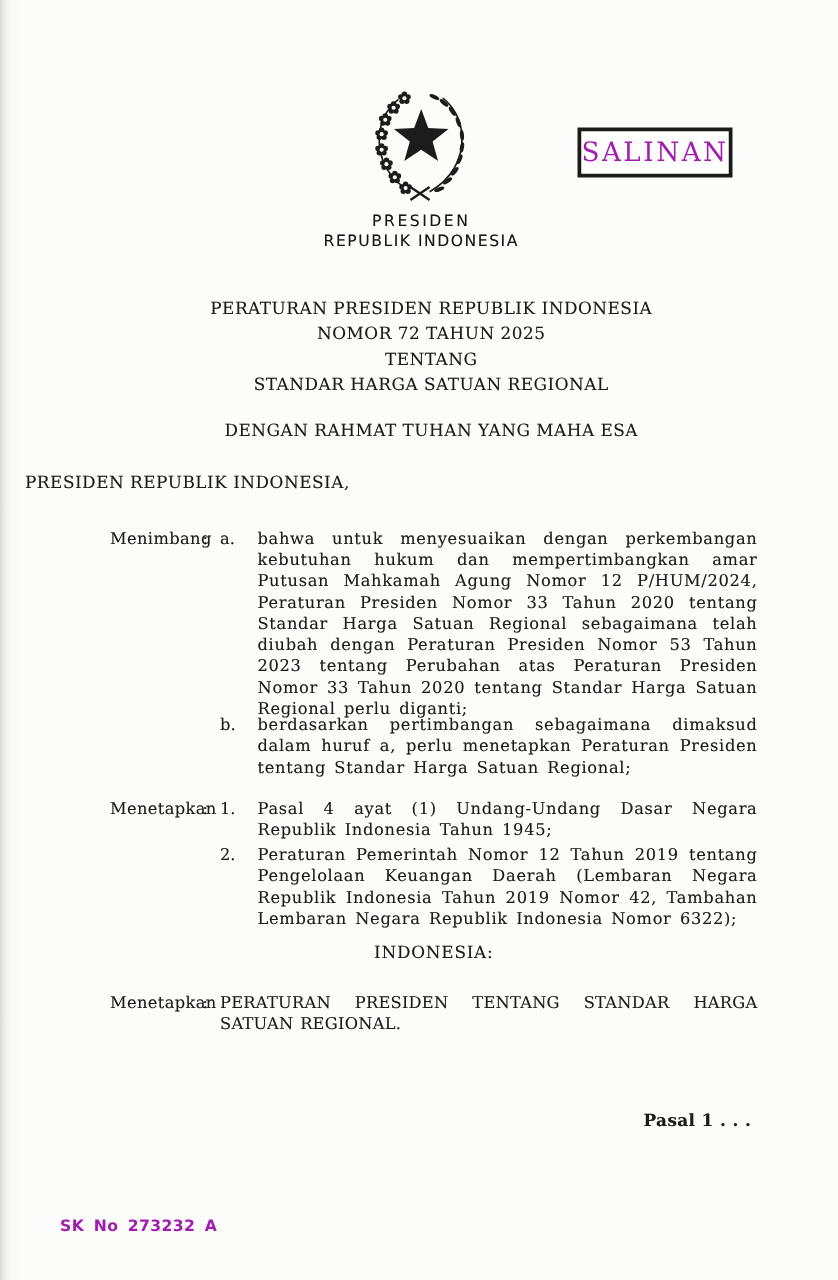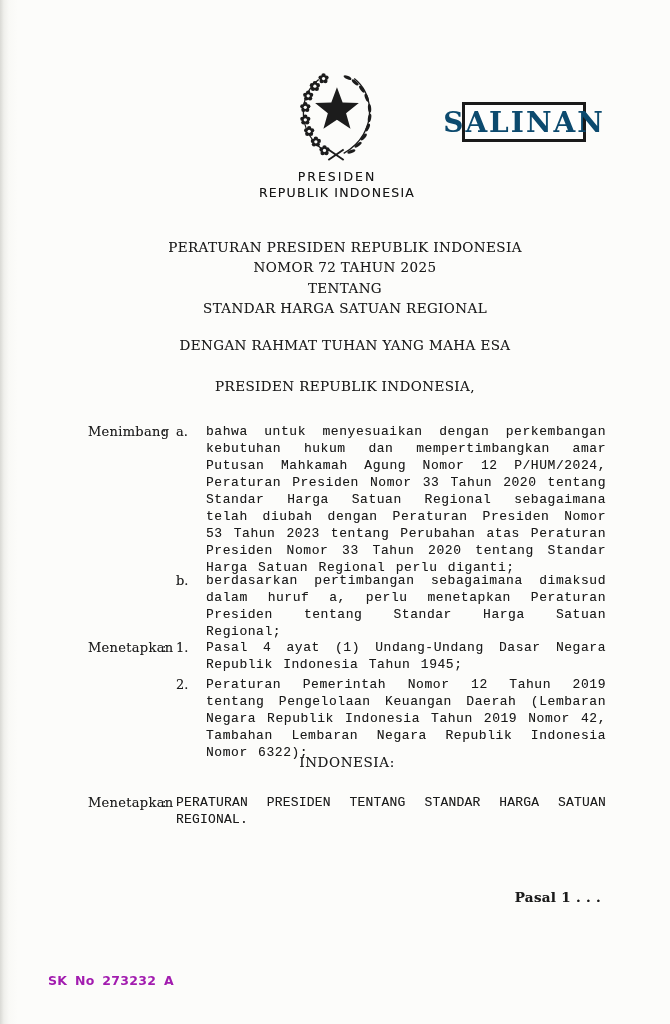--- a/index.html
+++ b/index.html
@@ -38,48 +38,48 @@
   .letterhead .lh2 { font-size: 12.5px; letter-spacing: 1.2px; margin-top: 1px; }
   .stamp {
     position: absolute; left: 462px; top: 102px;
     width: 118px; height: 34px;
     border: 3px solid #1a1a1a;
     display: flex; align-items: center; justify-content: center;
     background: rgba(255,255,255,0.6);
   }
   .stamp-text {
     font-family: "DejaVu Serif", serif;
-    font-weight: 700; font-size: 28px; letter-spacing: 2px;
-    color: #0c4a6e; transform: scaleY(1.02);
+    font-weight: 400; font-size: 21px; letter-spacing: 2px;
+    color: #a21caf; transform: scaleY(1.02);
   }
   .title-block {
     position: absolute; left: 20px; top: 237px; width: 650px;
     text-align: center; font-size: 13.5px; line-height: 20.3px;
     letter-spacing: 0.4px; color: #1a1a1a;
   }
   .invocation {
     position: absolute; left: 20px; top: 337px; width: 650px;
     text-align: center; font-size: 13.5px; letter-spacing: 0.4px;
   }
   .issuer {
     position: absolute; left: 20px; top: 378px; width: 650px;
-    text-align: center; font-size: 13.5px; letter-spacing: 0.4px;
+    font-size: 13.5px; letter-spacing: 0.4px;
   }
   .clause-row {
     position: absolute; left: 88px; width: 518px;
     display: grid; grid-template-columns: 74px 14px 30px 1fr;
     font-size: 13px; line-height: 17px;
   }
   .clause-row.no-marker { grid-template-columns: 74px 14px 1fr; }
   .clause-label { letter-spacing: 0.3px; }
   .clause-colon { }
   .clause-marker { }
   .clause-text {
     text-align: justify;
-    letter-spacing: 0.55px; word-spacing: 2px; font-family: Liberation Mono, monospace;
+    letter-spacing: 0.55px; word-spacing: 2px;
   }
   .clause-text.upper { letter-spacing: 0.2px; word-spacing: 1px; }
   .decision-heading {
     position: absolute; left: 24px; top: 754px; width: 646px;
     text-align: center; font-size: 13.5px; letter-spacing: 0.6px;
   }
   .catchword {
     position: absolute; left: 0; top: 889px; width: 601px;
     text-align: right; font-size: 13.5px; font-weight: 700;
     letter-spacing: 0.3px;

